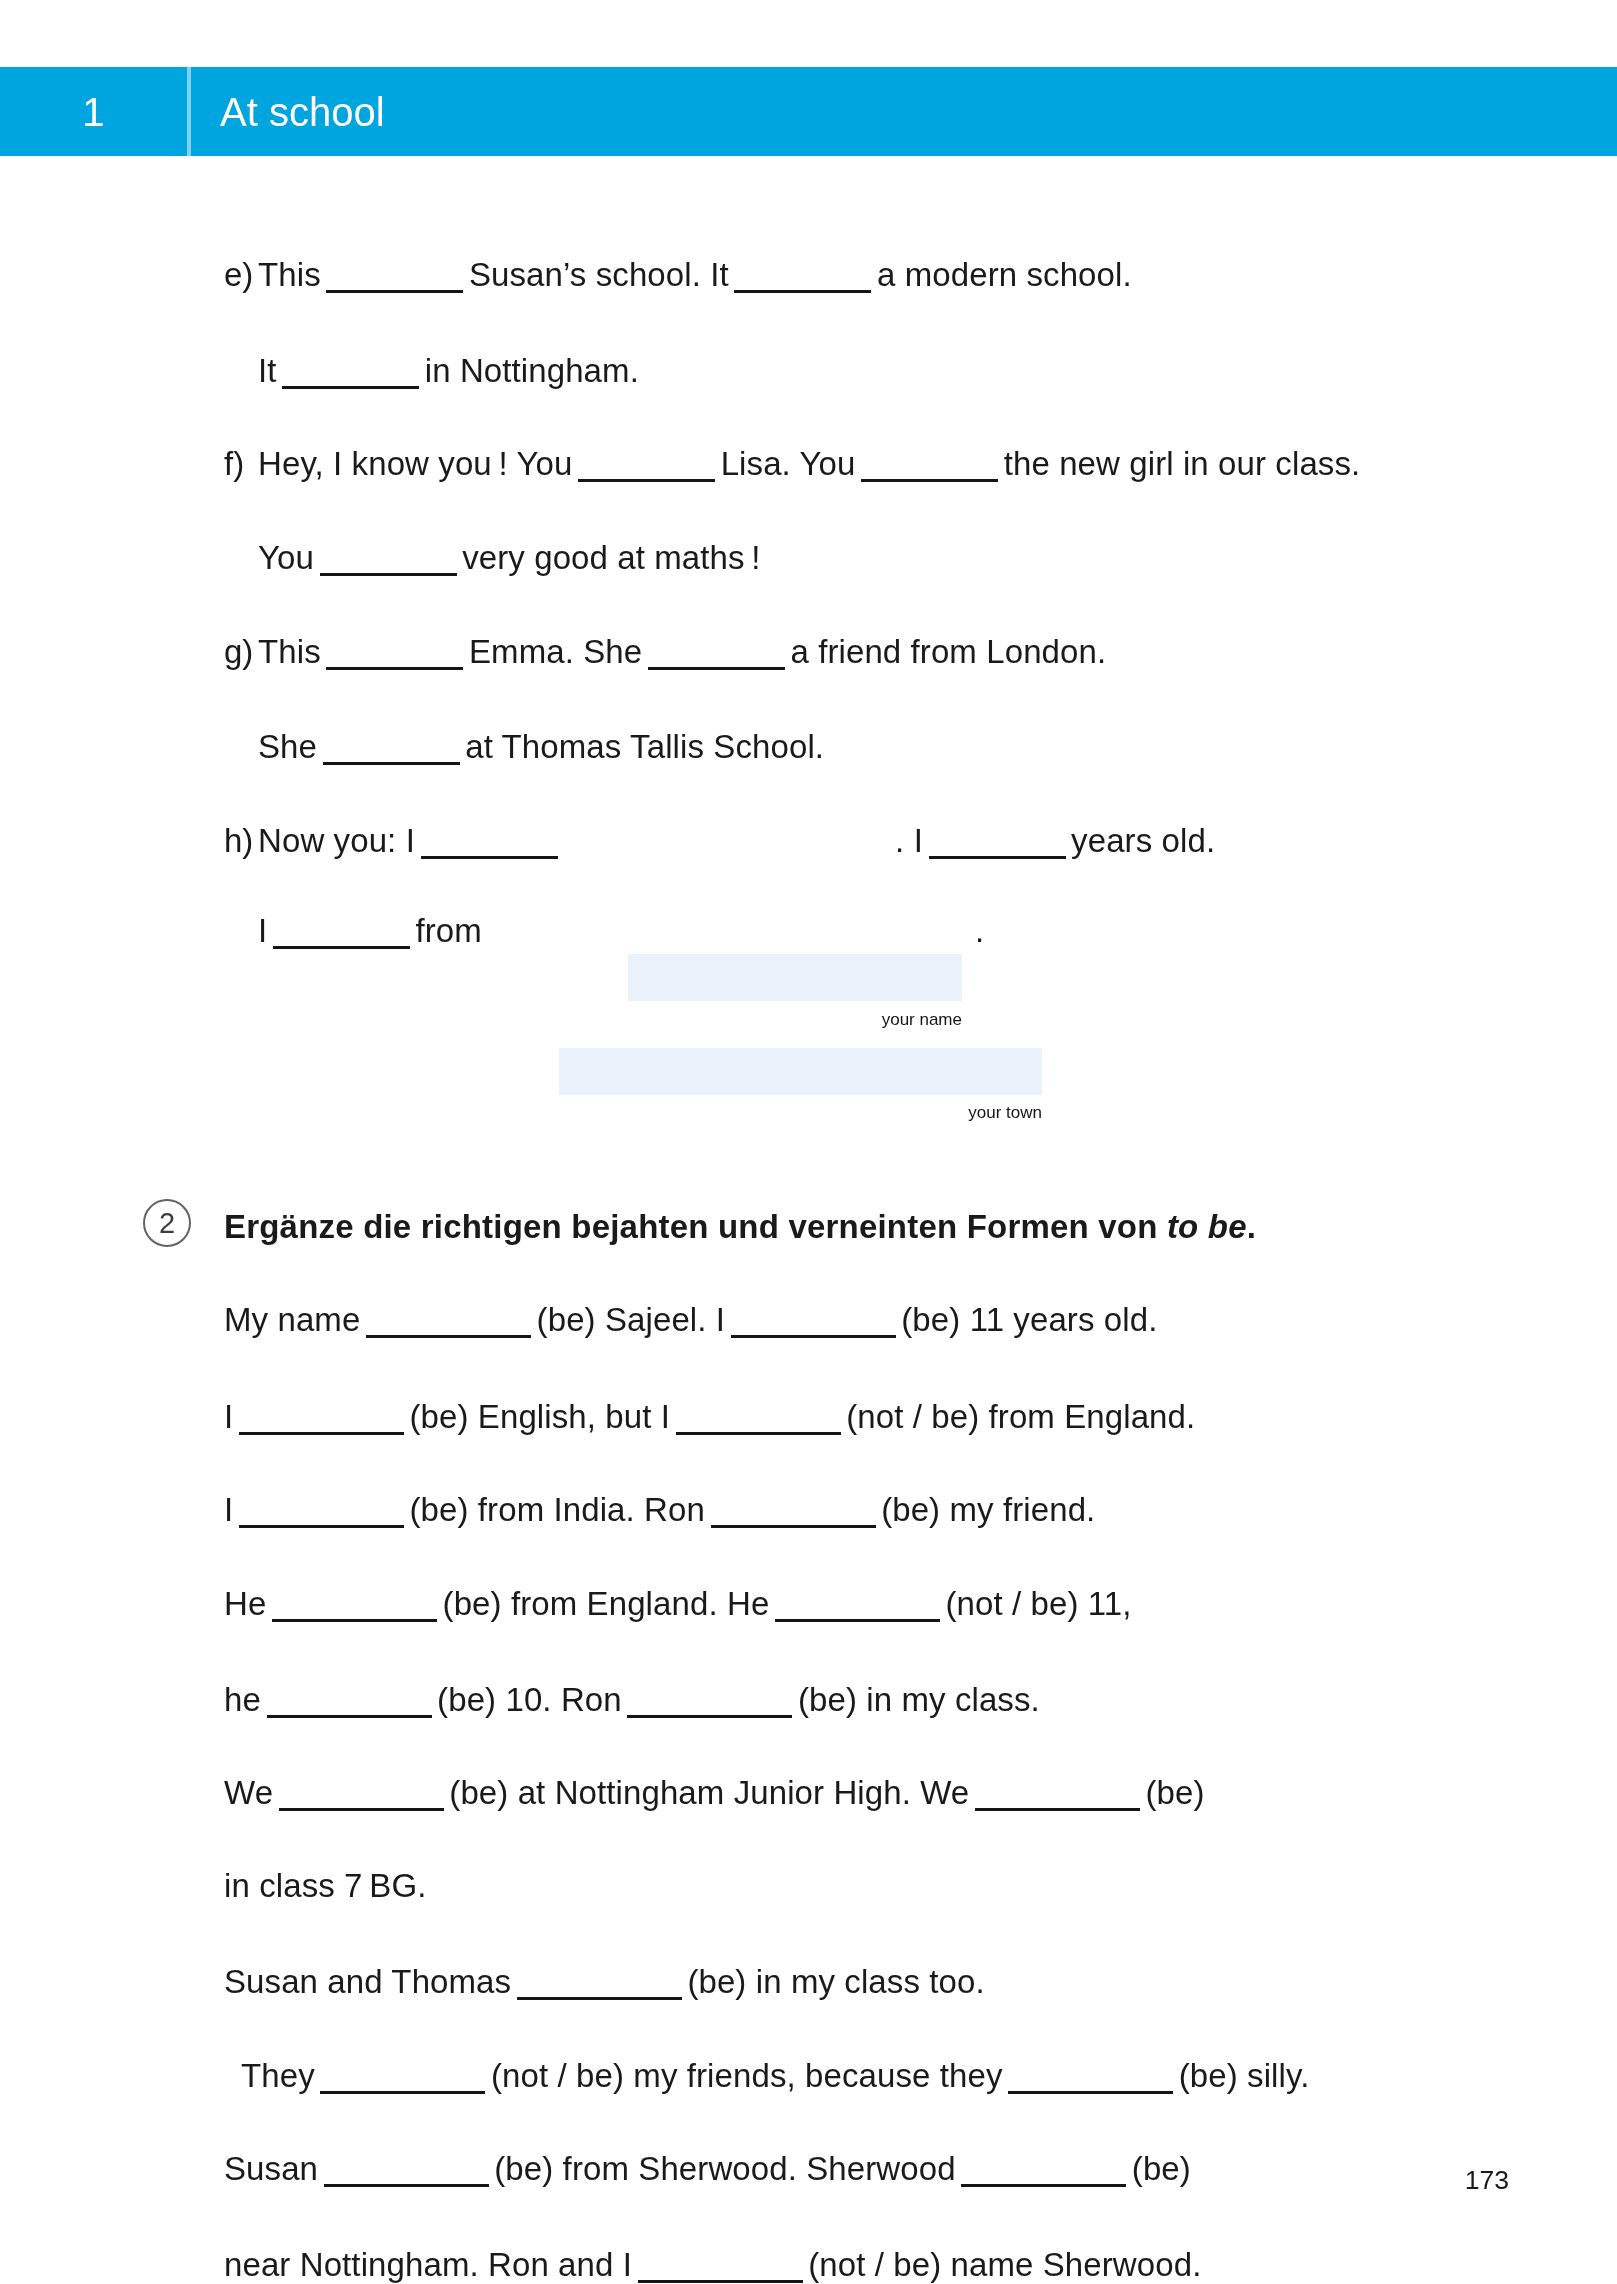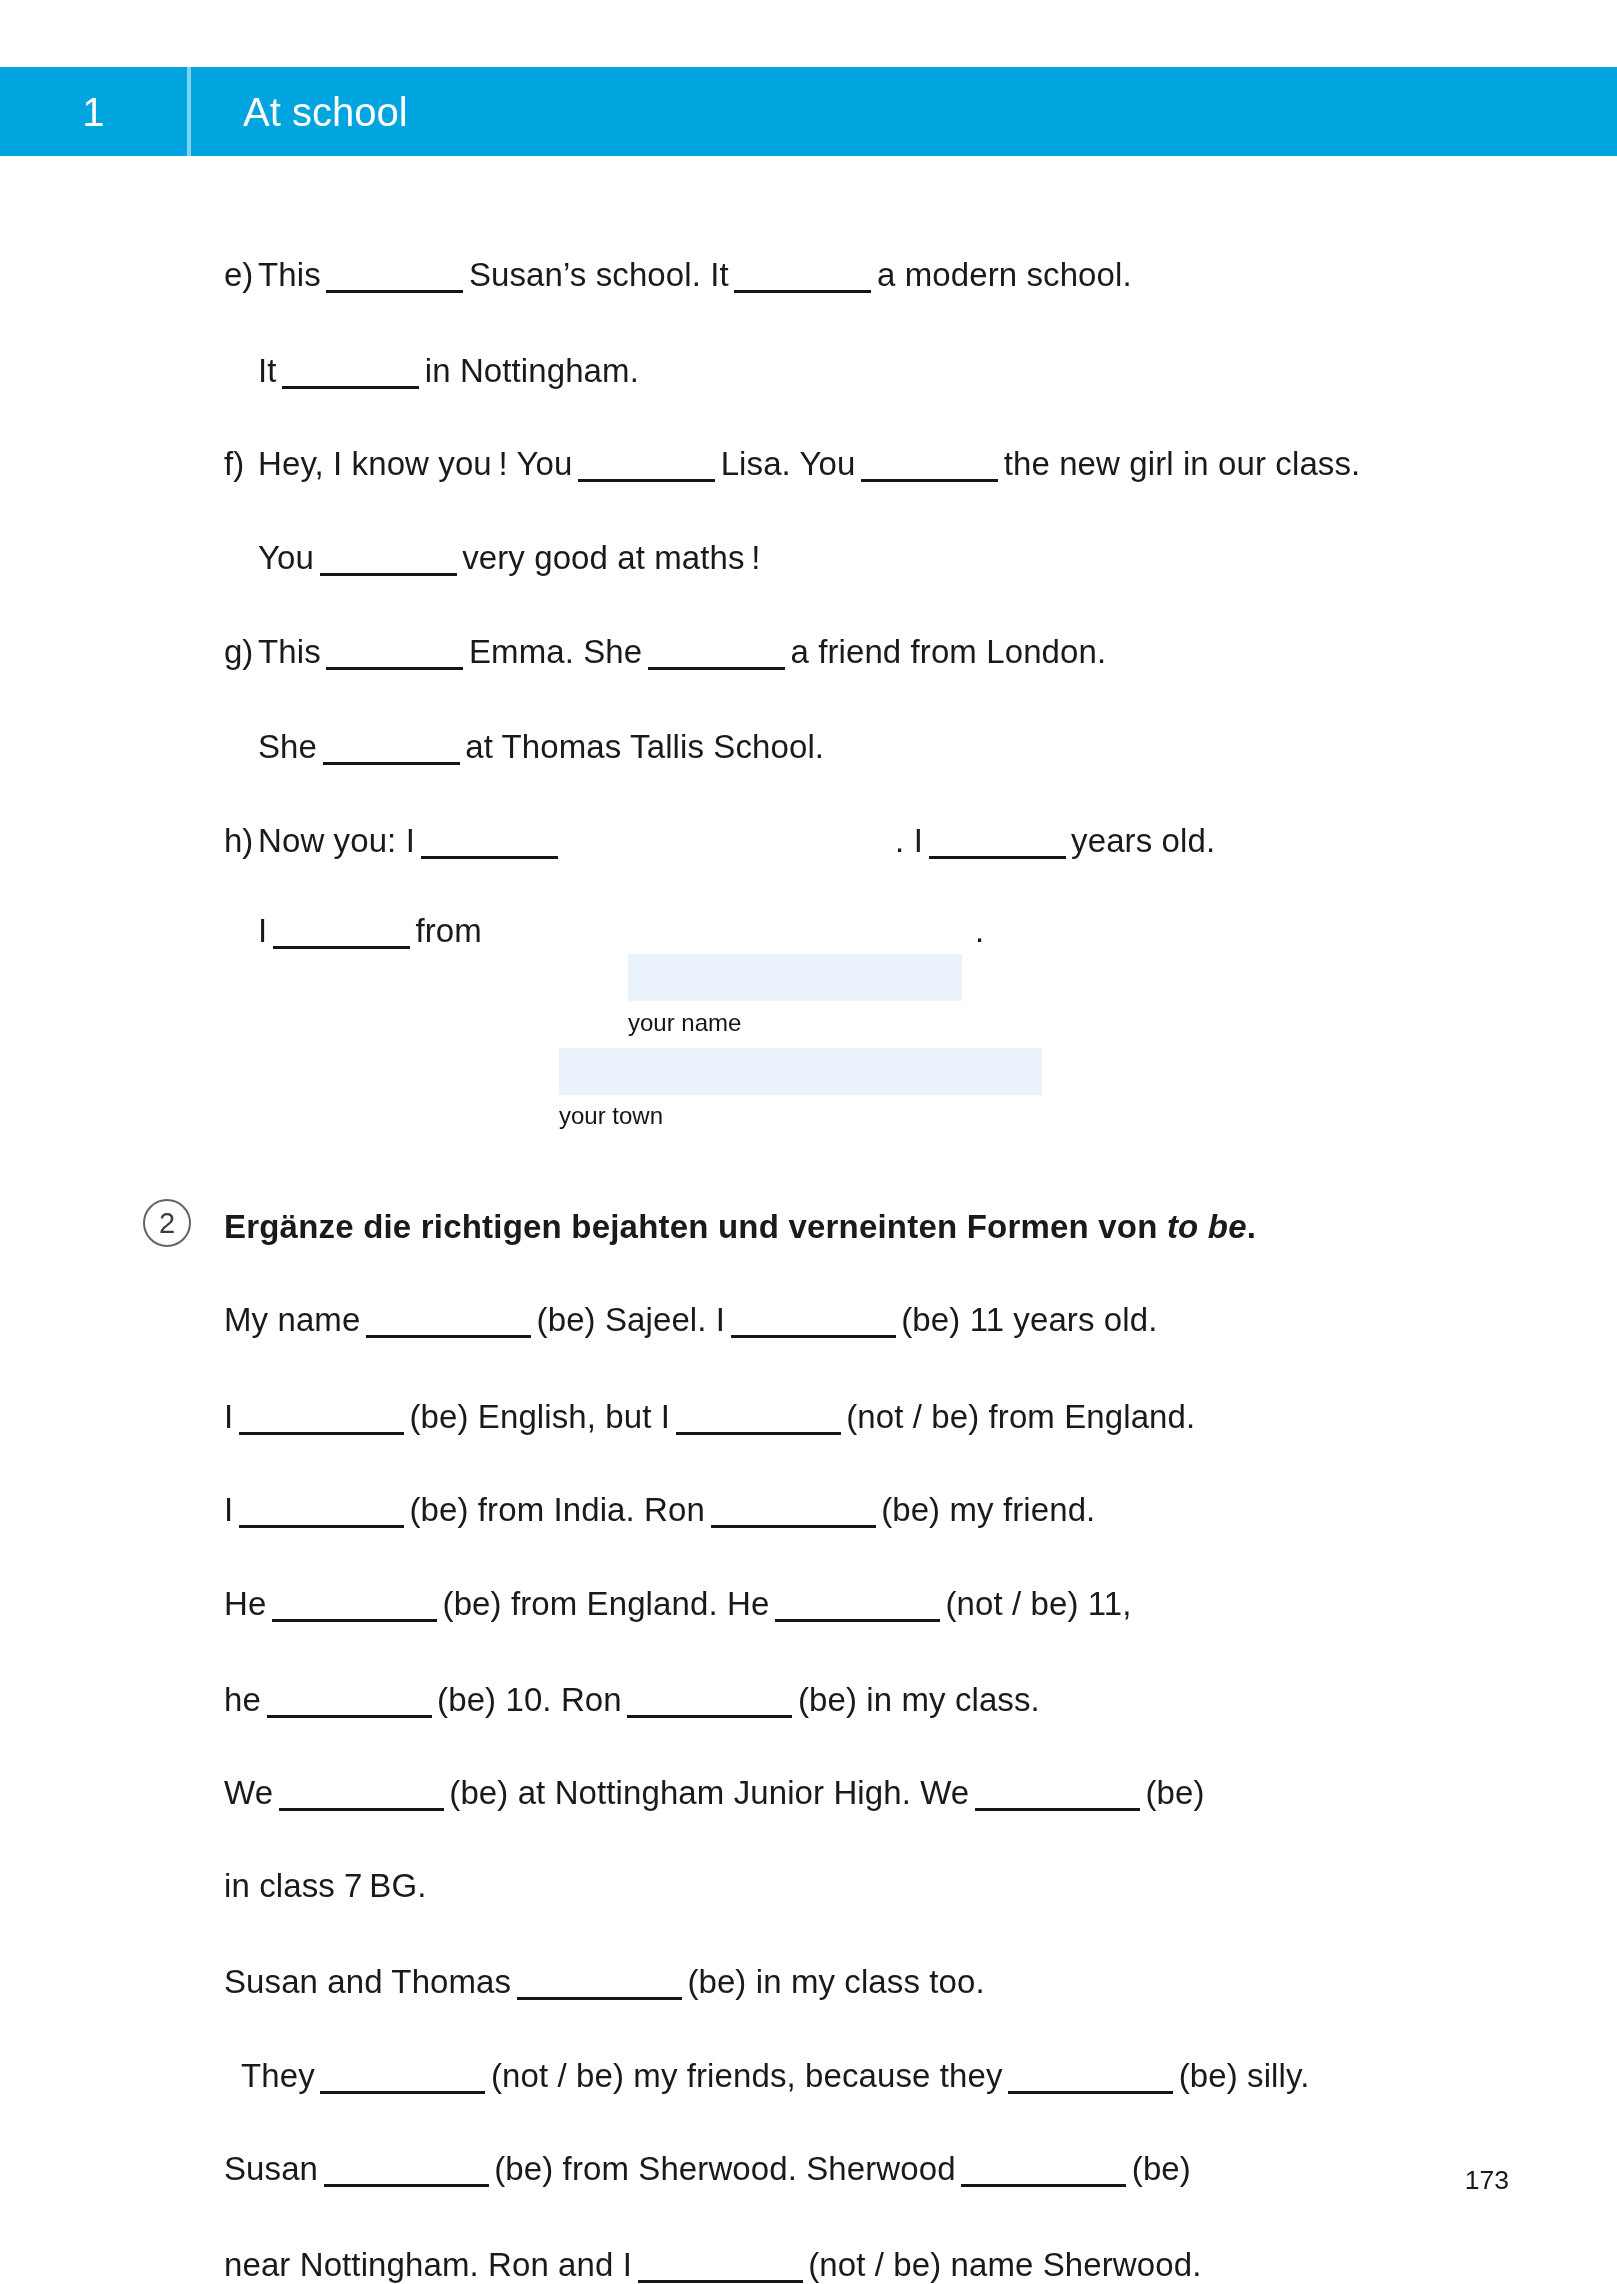--- a/index.html
+++ b/index.html
@@ -38,21 +38,21 @@
   }
   .header-divider {
     width: 4px;
     height: 89px;
     background: #7fd1ef;
   }
   .header-title {
     color: #ffffff;
     font-size: 40px;
     font-weight: 400;
-    padding-left: 52px;
+    padding-left: 29px;
     line-height: 1;
   }
 
   
   .page {
     position: absolute;
     left: 0;
     top: 155px;
     width: 1618px;
   }
@@ -83,23 +83,23 @@
   .blank.w1 { width: 137px; }   
   .blank.w2 { width: 165px; }   
 
   
   .fillbox {
     position: absolute;
     background: #eaf2fc;
   }
   .fillcaption {
     position: absolute;
-    font-size: 24px;
-    line-height: 1;
-    text-align: left;
+    font-size: 17px;
+    line-height: 1;
+    text-align: right;
     color: #161616;
     white-space: nowrap;
   }
 
   
   .ex-circle {
     position: absolute;
     width: 48px;
     height: 48px;
     border: 2.4px solid #636363;

